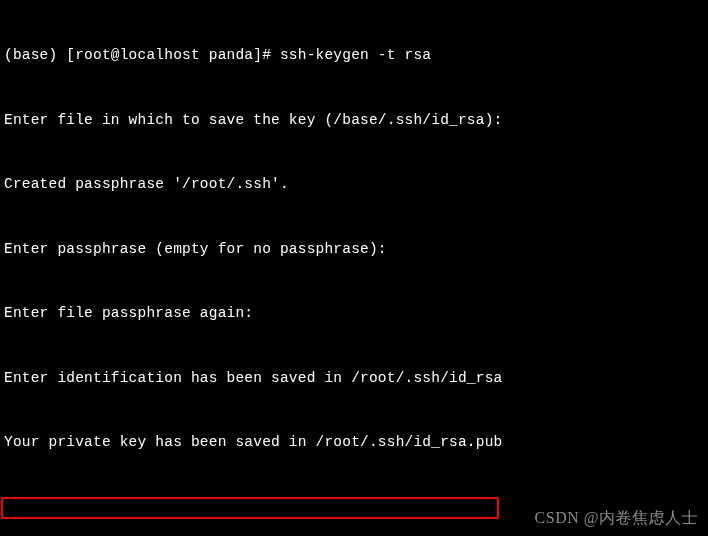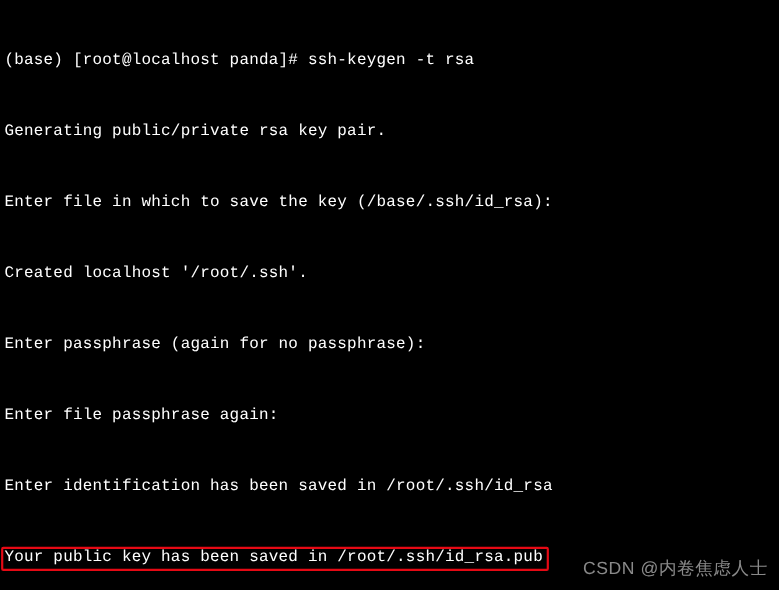--- a/index.html
+++ b/index.html
@@ -25,37 +25,36 @@
     position: absolute;
     border: 2px solid #e50914;
     border-radius: 2px;
     pointer-events: none;
   }
   .watermark {
     position: absolute;
     right: 10px;
     bottom: 8px;
     color: rgba(210,210,210,0.65);
-    font-family: Liberation Sans, sans-serif;
+    font-family: Liberation Serif, serif;
     font-size: 16px;
     letter-spacing: 0.5px;
   }
 </style>
 </head>
 <body>
 
 <div class="terminal">
   <span class="line">(base) [root@localhost panda]# ssh-keygen -t rsa</span>
-  <span class="line">Generating public/private rsa key pair.</span>
   <span class="line">Enter file in which to save the key (/base/.ssh/id_rsa):</span>
-  <span class="line">Created localhost '/root/.ssh'.</span>
-  <span class="line">Enter passphrase (again for no passphrase):</span>
+  <span class="line">Created passphrase '/root/.ssh'.</span>
+  <span class="line">Enter passphrase (empty for no passphrase):</span>
   <span class="line">Enter file passphrase again:</span>
   <span class="line">Enter identification has been saved in /root/.ssh/id_rsa</span>
-  <span class="line">Your public key has been saved in /root/.ssh/id_rsa.pub</span>
+  <span class="line">Your private key has been saved in /root/.ssh/id_rsa.pub</span>
   
   
   
   
   
   
   
   
   
   

